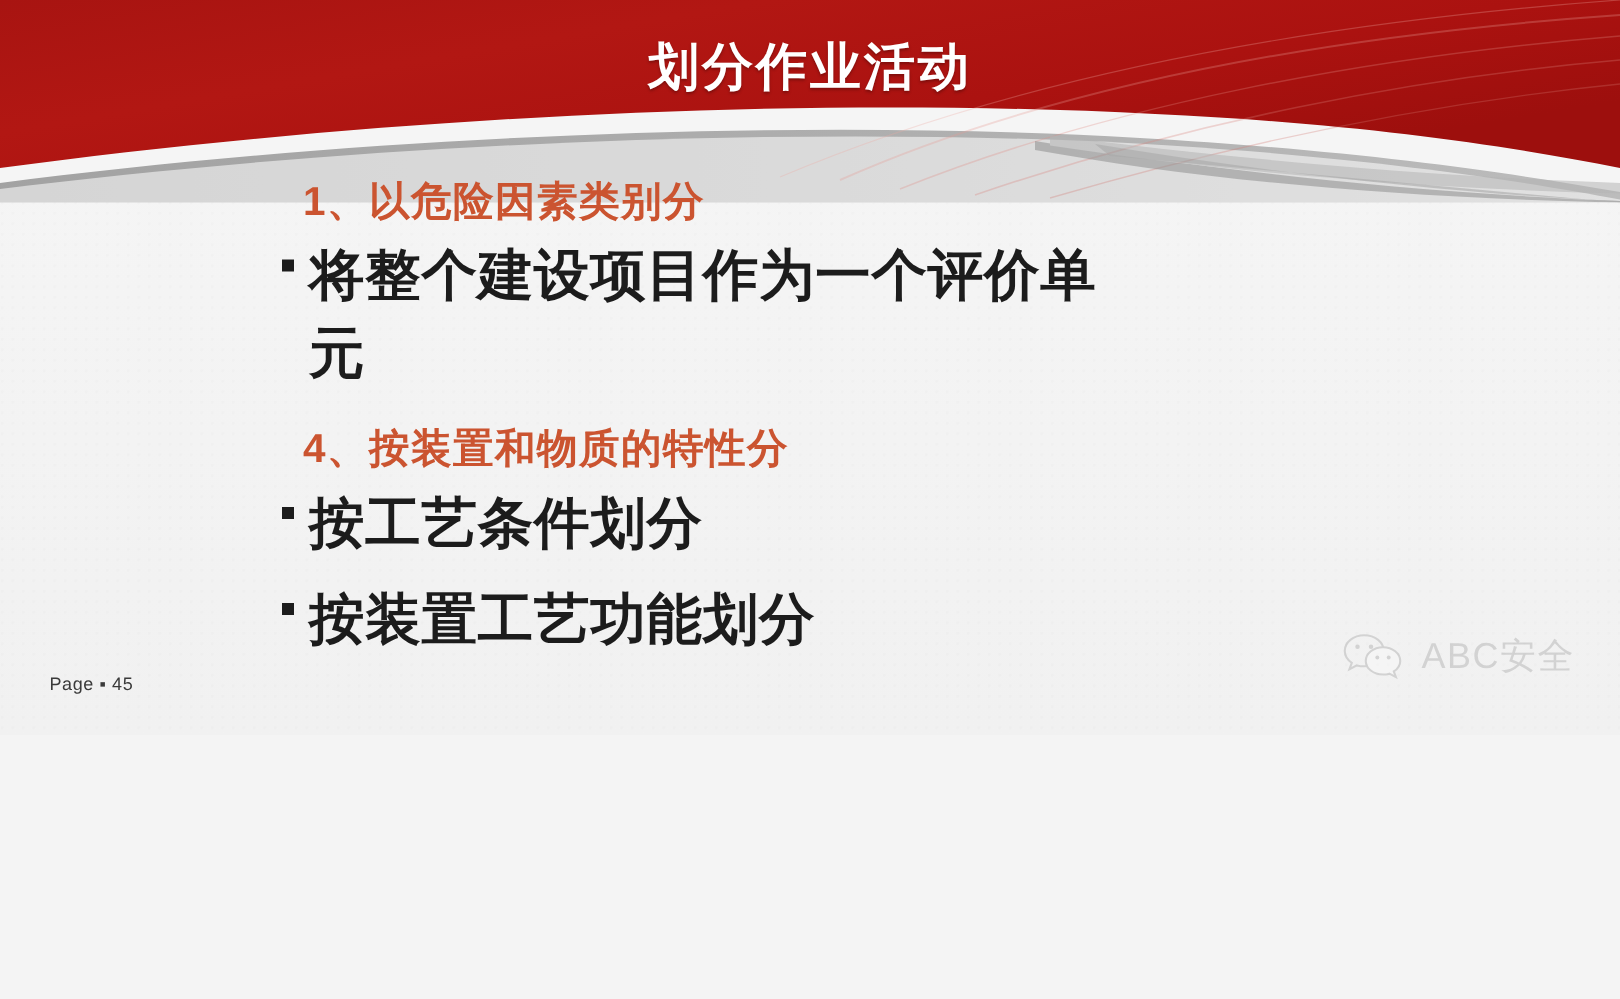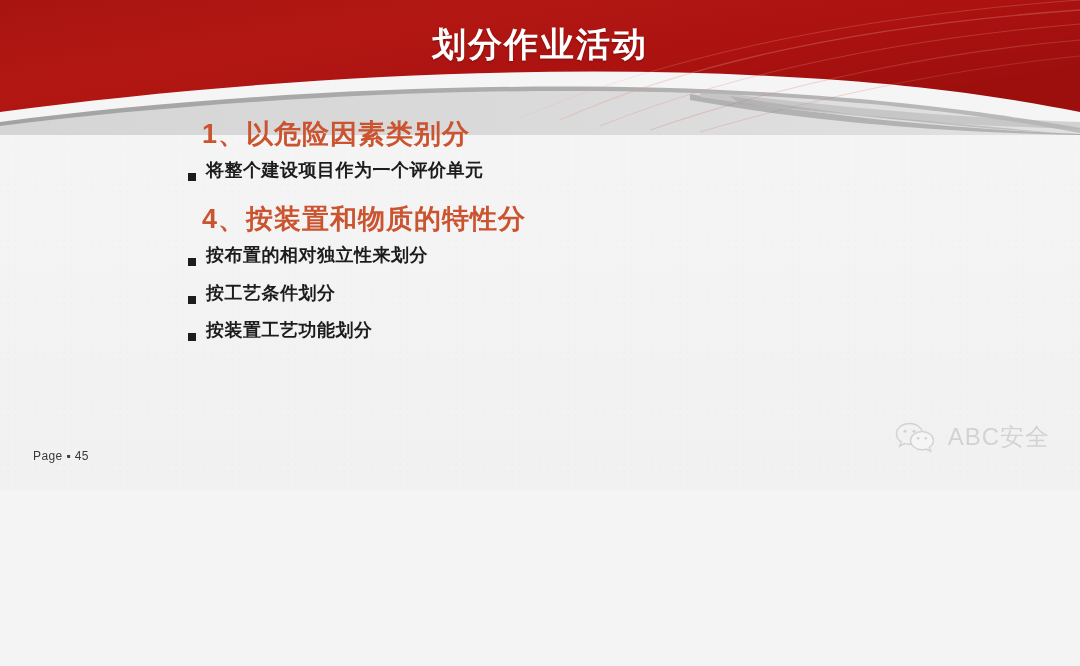--- a/index.html
+++ b/index.html
@@ -79,21 +79,21 @@
   .bullet-list {
     list-style: none;
     margin: 0;
     padding: 0;
   }
   .bullet-item {
     position: relative;
     padding-left: 20px;
     margin: 0 0 12px 0;
     color: #1c1c1c;
-    font-size: 18px;
+    font-size: 37px;
     font-weight: bold;
     line-height: 1.42;
     letter-spacing: 0.5px;
     max-width: 530px;
   }
   .bullet-item .marker {
     position: absolute;
     left: 2px;
     top: 15px;
     width: 8px;
@@ -192,24 +192,20 @@
           <span>将整个建设项目作为一个评价单元</span>
         </li>
       </ul>
     </div>
 
     <div>
       <div class="section-heading second">4、按装置和物质的特性分</div>
       <ul class="bullet-list">
         <li class="bullet-item">
           <span class="marker"></span>
-          <span>按布置的相对独立性来划分</span>
-        </li>
-        <li class="bullet-item">
-          <span class="marker"></span>
           <span>按工艺条件划分</span>
         </li>
         <li class="bullet-item">
           <span class="marker"></span>
           <span>按装置工艺功能划分</span>
         </li>
       </ul>
     </div>
 
   </div>

